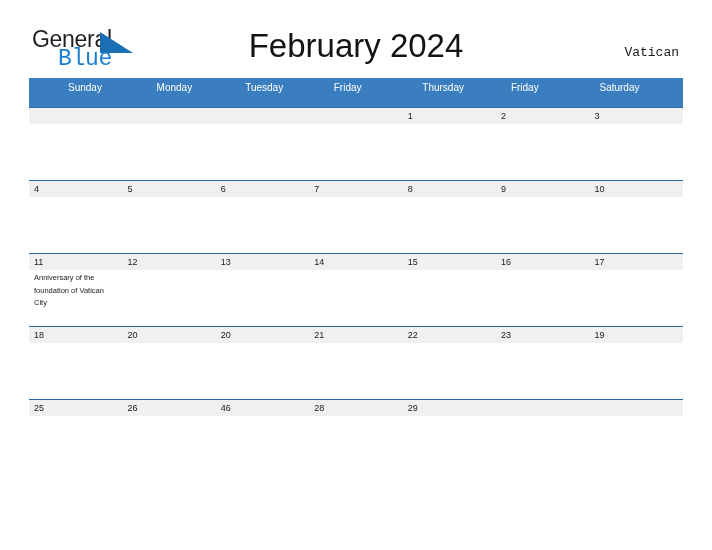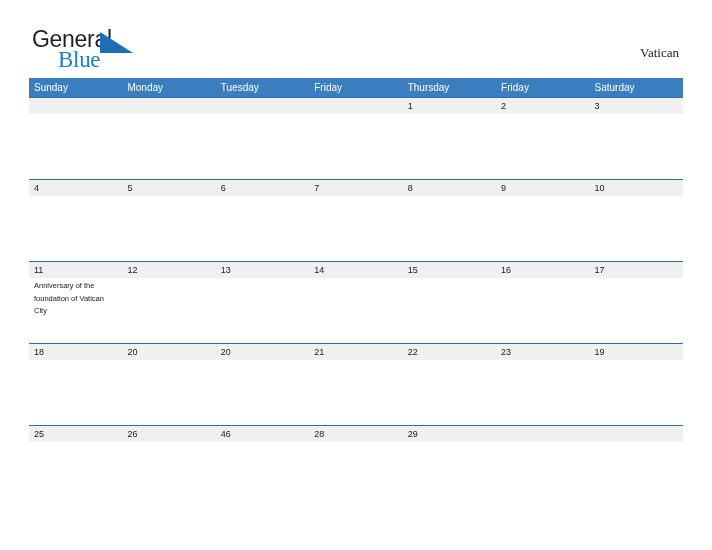--- a/index.html
+++ b/index.html
@@ -39,21 +39,21 @@
     letter-spacing: -0.3px;
     font-family: "Liberation Sans", sans-serif;
   }
   .brand-blue {
     position: absolute;
     left: 26px;
     top: 20px;
     font-size: 23px;
     color: #1a7fd4;
     letter-spacing: -0.3px;
-    font-family: Liberation Serif, serif;
+    font-family: Liberation Mono, monospace;
   }
   .brand-flag {
     position: absolute;
     left: 68px;
     top: 4px;
     width: 35px;
     height: 22px;
   }
   .brand-flag svg { display: block; }
 
@@ -69,35 +69,36 @@
     letter-spacing: 0px;
     font-family: "Liberation Sans", sans-serif;
   }
 
   .region-label {
     position: absolute;
     right: 33px;
     top: 45px;
     font-size: 13px;
     color: #1a1a1a;
-    font-family: Liberation Serif, serif;
+    font-family: Liberation Mono, monospace;
   }
 
   
   .calendar {
     position: absolute;
     left: 29px;
     top: 78px;
     width: 654px;
   }
 
   .weekday-header {
     display: flex;
     background: #3a7ebf;
-    height: 19px;
+    height: 29px;
+    padding-left: 34px;
   }
   .weekday-cell {
     flex: 1 1 0;
     color: #ffffff;
     font-size: 10px;
     line-height: 19px;
     padding-left: 5px;
     box-sizing: border-box;
     font-family: "Liberation Sans", sans-serif;
     white-space: nowrap;
@@ -122,21 +123,21 @@
     line-height: 16px;
     color: #1a1a1a;
     padding-left: 5px;
     box-sizing: border-box;
     font-family: "Liberation Sans", sans-serif;
   }
 
   .event-band {
     display: flex;
     background: #ffffff;
-    height: 65px;
+    height: 56px;
   }
   .event-cell {
     flex: 1 1 0;
     padding: 2px 6px 0 5px;
     box-sizing: border-box;
     font-size: 7.5px;
     line-height: 12.5px;
     color: #1a1a1a;
     font-family: "Liberation Sans", sans-serif;
     white-space: pre-line;
@@ -154,20 +155,21 @@
   <div class="brand">
     <span class="brand-general">General</span>
     <span class="brand-flag">
       <svg width="35" height="22" viewBox="0 0 35 22" xmlns="http://www.w3.org/2000/svg">
         <polygon points="0,0 33,21 0,21" fill="#1a6fb5"></polygon>
       </svg>
     </span>
     <span class="brand-blue">Blue</span>
   </div>
 
+  <div class="month-title">February 2024</div>
 
   <div class="region-label">Vatican</div>
 
 </div>
 
 <div class="calendar">
 
   <div class="weekday-header">
     <div class="weekday-cell">Sunday</div>
     <div class="weekday-cell">Monday</div>

